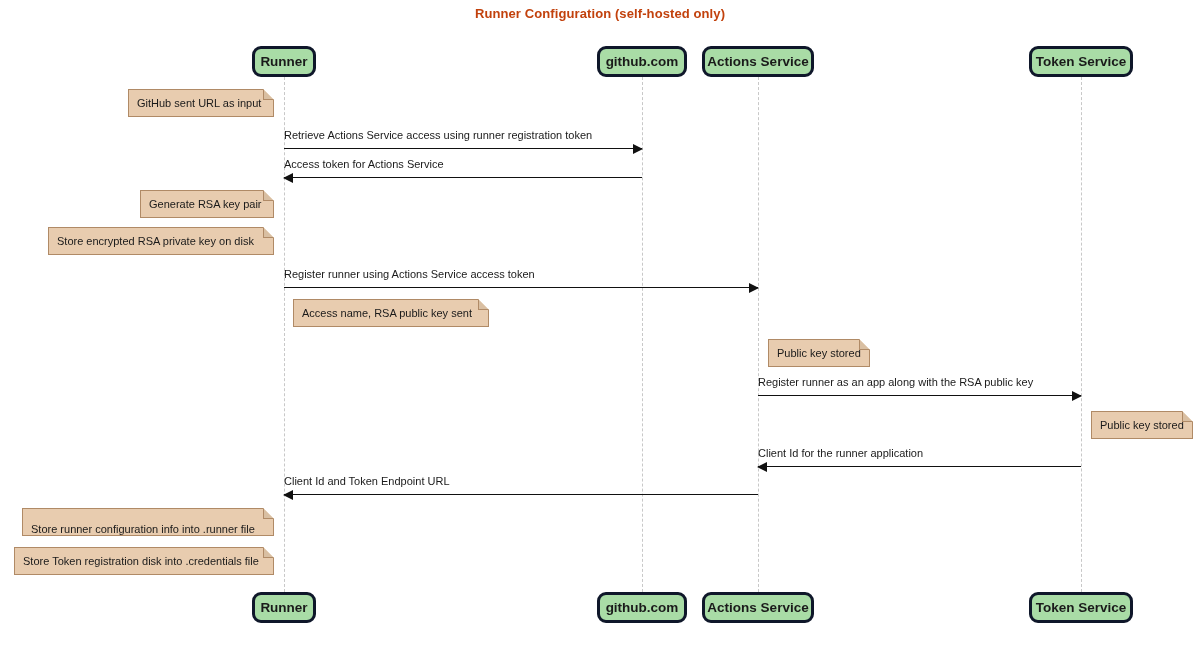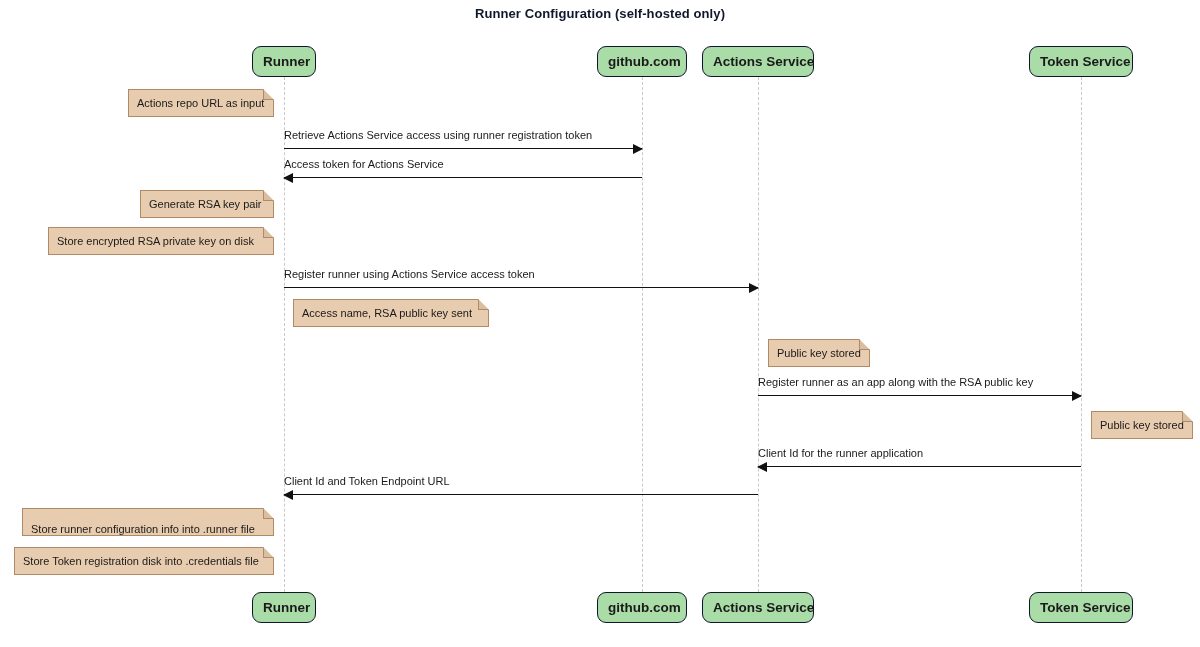--- a/index.html
+++ b/index.html
@@ -20,41 +20,42 @@
     overflow: hidden;
   }
   .diagram-title {
     position: absolute;
     top: 6px;
     left: 0;
     width: 1200px;
     text-align: center;
     font-size: 13px;
     font-weight: bold;
-    color: #0f172a;
+    color: #c2410c;
     letter-spacing: 0.1px;
   }
 
   
   .lifeline {
     position: absolute;
     width: 0;
     border-left: 1px dashed #c8c8c8;
   }
 
   
   .participant {
     position: absolute;
     box-sizing: border-box;
     height: 31px;
     background: #a9dca6;
-    border: 1px solid #0f172a;
+    border: 3px solid #0f172a;
     border-radius: 9px;
     display: flex;
     align-items: center;
+    justify-content: center;
     font-size: 13.5px;
     font-weight: bold;
     color: #1a1a1a;
     white-space: nowrap;
     padding: 0 10px;
   }
 
   
   .note {
     position: absolute;
@@ -198,21 +199,21 @@
       <div class="message to-left" style="left: 284px; top: 494px; width: 474px;">
         <div class="line"></div>
         <div class="head"></div>
         <div class="label">Client Id and Token Endpoint URL</div>
       </div>
     </div>
   <div id="notes-layer">
       <div class="note" style="left: 128px; top: 89px; width: 146px;">
         <div class="fold-cut"></div>
         <div class="fold"></div>
-        <span>Actions repo URL as input</span>
+        <span>GitHub sent URL as input</span>
       </div>
       <div class="note" style="left: 140px; top: 190px; width: 134px;">
         <div class="fold-cut"></div>
         <div class="fold"></div>
         <span>Generate RSA key pair</span>
       </div>
       <div class="note" style="left: 48px; top: 227px; width: 226px;">
         <div class="fold-cut"></div>
         <div class="fold"></div>
         <span>Store encrypted RSA private key on disk</span>

